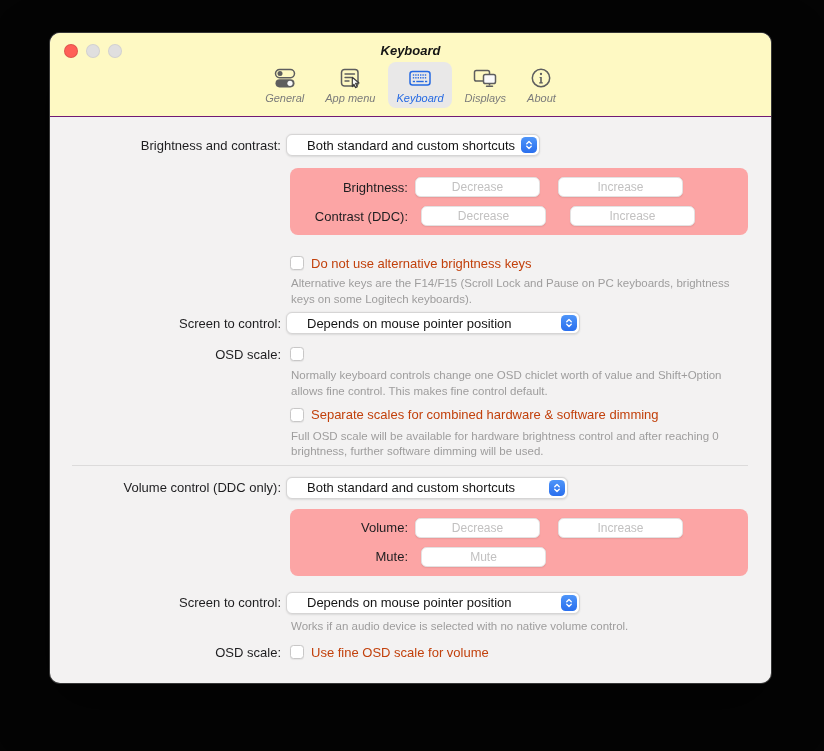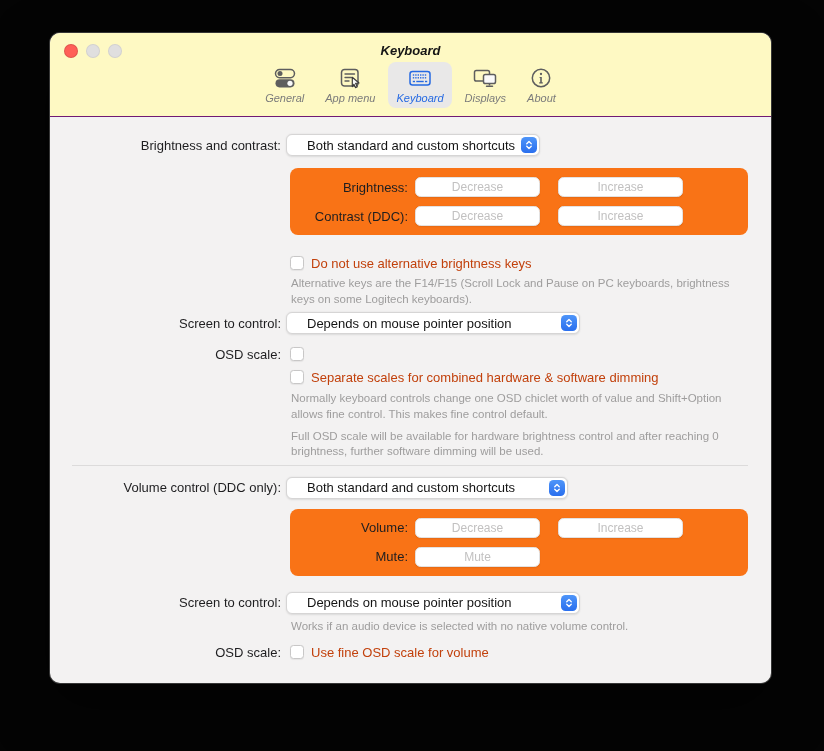--- a/index.html
+++ b/index.html
@@ -29,23 +29,23 @@
   
   .content{padding-top:17px;}
   .row{display:grid;grid-template-columns:231px 1fr;column-gap:5px;align-items:center;}
   .row-label{text-align:right;font-size:13px;color:#1e1e20;white-space:nowrap;}
   .dropdown{position:relative;height:22px;background:#fff;border:1px solid #d6d5d5;
     border-radius:6px;box-shadow:0 0.5px 2px rgba(0,0,0,.10);display:flex;align-items:center;box-sizing:border-box;}
   .dd-w1{width:254px}.dd-w2{width:294px}.dd-w3{width:282px}
   .dd-text{font-size:13px;color:#141414;padding-left:20px;white-space:nowrap;flex:1;}
   .dd-stepper{position:absolute;right:2px;top:2px;width:16px;height:16px;border-radius:4.5px;
     background:linear-gradient(#4e95f9,#2a6fee);display:flex;align-items:center;justify-content:center;}
-  .panel{margin-left:4px;width:458px;background:#f97316;border-radius:8px;padding:8px 0;box-sizing:border-box;}
+  .panel{margin-left:4px;width:458px;background:#fca5a5;border-radius:8px;padding:8px 0;box-sizing:border-box;}
   .panel-row{display:flex;align-items:center;height:22px;}
-  .panel-row + .panel-row{margin-top:7px;}
+  .panel-row + .panel-row{margin-top:7px;gap:6px;}
   .panel-label{width:118px;text-align:right;font-size:13px;color:#1e1e20;}
   .pbtn{width:125px;height:20px;margin-left:7px;background:#fff;border:1px solid #e3e2e2;
     border-radius:5.5px;box-shadow:0 0.5px 1.5px rgba(0,0,0,.08);color:#c2c1c1;font-size:12px;
     font-family:"Liberation Sans",sans-serif;display:flex;align-items:center;justify-content:center;box-sizing:border-box;}
   .pbtn + .pbtn{margin-left:18px;}
   .cbrow{display:flex;align-items:center;height:16px;}
   .checkbox{width:14px;height:14px;background:#fff;border:1px solid #c8c7c7;border-radius:3.5px;
     box-shadow:0 0.5px 1px rgba(0,0,0,.06);box-sizing:border-box;flex:none;}
   .cb-label{font-size:13px;color:#c2410c;margin-left:7px;white-space:nowrap;}
   .helper{margin-left:5px;max-width:460px;font-size:11.5px;line-height:1.36;color:#9e9d9d;}
@@ -203,31 +203,31 @@
         </div>
       </div>
     </div>
 
     <div class="row mt12">
       <div class="row-label">OSD scale:</div>
       <div class="cbrow ml4">
         <span class="checkbox"></span>
       </div>
     </div>
+    <div class="row mt6">
+      <div></div>
+      <div class="helper">Normally keyboard controls change one OSD chiclet worth of value and Shift+Option allows fine control. This makes fine control default.</div>
+    </div>
+
     <div class="row mt7">
       <div></div>
       <div class="cbrow ml4">
         <span class="checkbox"></span>
         <span class="cb-label">Separate scales for combined hardware &amp; software dimming</span>
       </div>
-    </div>
-
-    <div class="row mt6">
-      <div></div>
-      <div class="helper">Normally keyboard controls change one OSD chiclet worth of value and Shift+Option allows fine control. This makes fine control default.</div>
     </div>
     <div class="row mt6">
       <div></div>
       <div class="helper">Full OSD scale will be available for hardware brightness control and after reaching 0 brightness, further software dimming will be used.</div>
     </div>
 
     <div class="divider mt5"></div>
 
     <div class="row mt11">
       <div class="row-label">Volume control (DDC only):</div>

